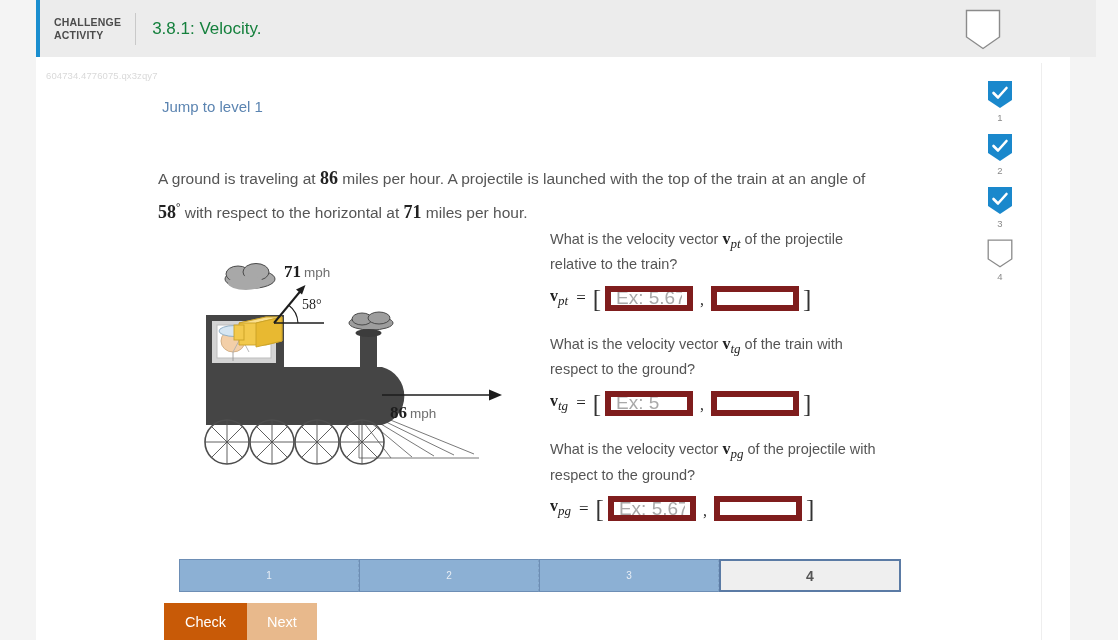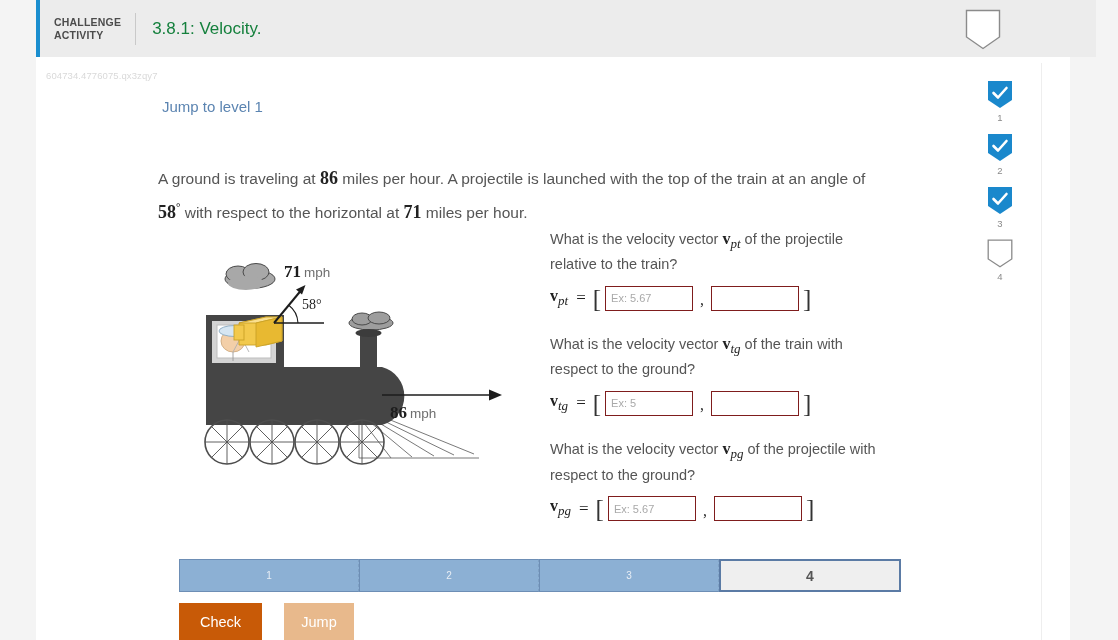--- a/index.html
+++ b/index.html
@@ -81,23 +81,23 @@
   .eq {
     font-family: "Liberation Serif", serif; font-size: 17px; color: #222;
     margin: 0 7px 0 8px;
   }
   .brk {
     font-family: "Liberation Serif", serif; font-size: 25px; color: #333;
     font-weight: 300; line-height: 1;
   }
   .ansbox {
     width: 88px; height: 25px;
-    border: 1px solid #7f1d1d; background: #fff;
+    border: 6px solid #7f1d1d; background: #fff;
     font-family: "Liberation Sans", sans-serif;
-    font-size: 11px; color: #555;
+    font-size: 19px; color: #555;
     padding: 0 5px; margin: 0 4px;
     outline: none; border-radius: 0;
   }
   .ansbox::placeholder { color: #a9a9a9; }
   .comma {
     font-family: "Liberation Serif", serif; font-size: 16px;
     color: #333; margin: 0 3px; align-self: flex-end; padding-bottom: 2px;
   }
 
   
@@ -111,21 +111,21 @@
     border-right: 1px dashed #7fa0c3;
     font-size: 10px; color: #e8eef5;
   }
   .step:last-child { border-right: 1px solid #6d8eb5; }
   .step.active {
     background: #efefef; border: 2px solid #5b7ba5;
     color: #555; font-size: 14px; font-weight: bold;
   }
 
   
-  .btnrow { position: absolute; left: 143px; top: 603px; display: flex; gap: 22px; }
+  .btnrow { position: absolute; left: 128px; top: 603px; display: flex; }
   .btn {
     border: none; cursor: pointer;
     font-family: "Liberation Sans", sans-serif;
     font-size: 14.5px; color: #ffffff;
     width: 83px; height: 37px;
   }
   .btn-check { background: #c85a07; }
   .btn-next  { background: #e8b98c; width: 70px; }
 
   
@@ -319,21 +319,21 @@
 
   <div class="progress">
     <div class="step">1</div>
     <div class="step">2</div>
     <div class="step">3</div>
     <div class="step active">4</div>
   </div>
 
   <div class="btnrow">
     <button class="btn btn-check">Check</button>
-    <button class="btn btn-next">Jump</button>
+    <button class="btn btn-next">Next</button>
   </div>
 
   <div class="sidebar">
 
     <div class="side-item">
       <svg width="26" height="29" viewBox="0 0 26 29">
         <path d="M1 1 H25 V20 L13 28 L1 20 Z" fill="#1a88cc"></path>
         <path d="M6.5 13 L11 17.5 L19.5 8" fill="none" stroke="#ffffff" stroke-width="2.6" stroke-linecap="round" stroke-linejoin="round"></path>
       </svg>
       <span class="side-num">1</span>

